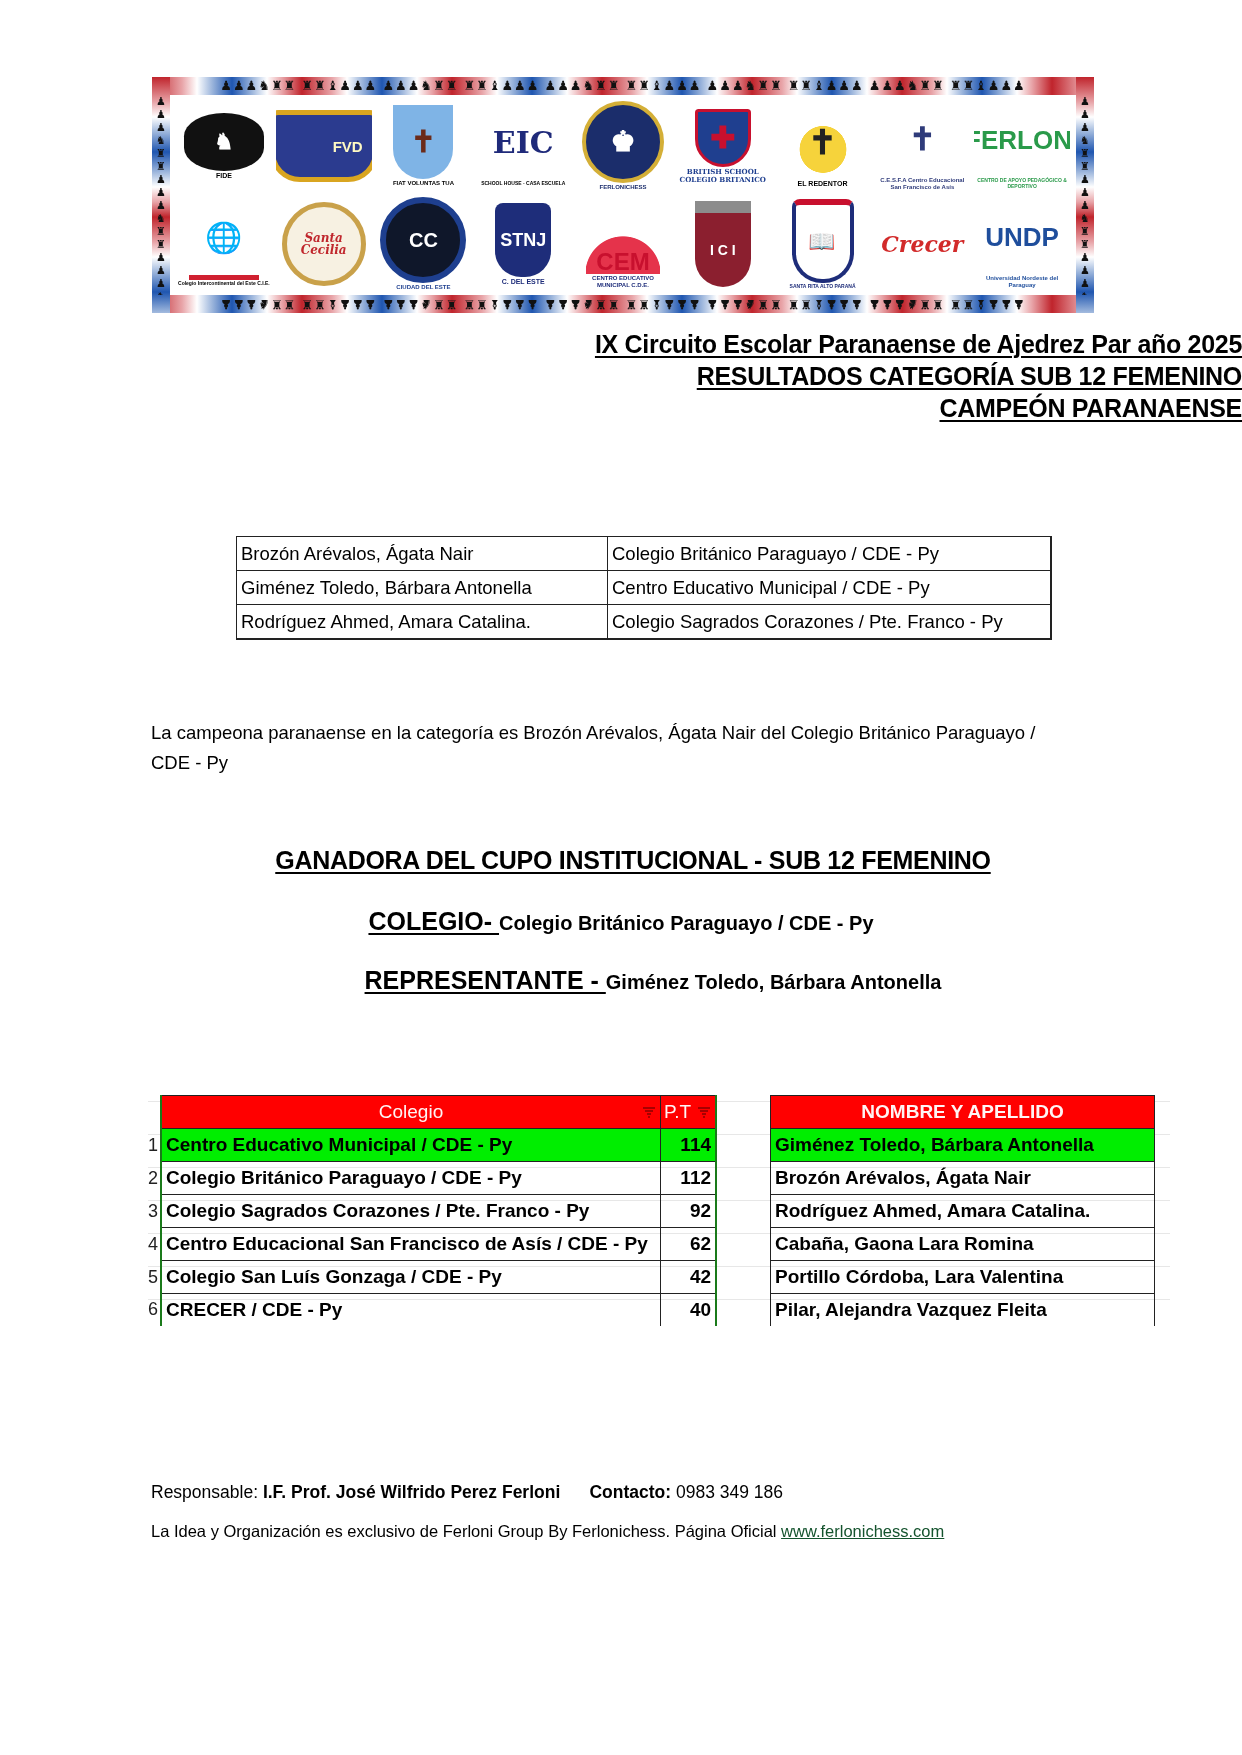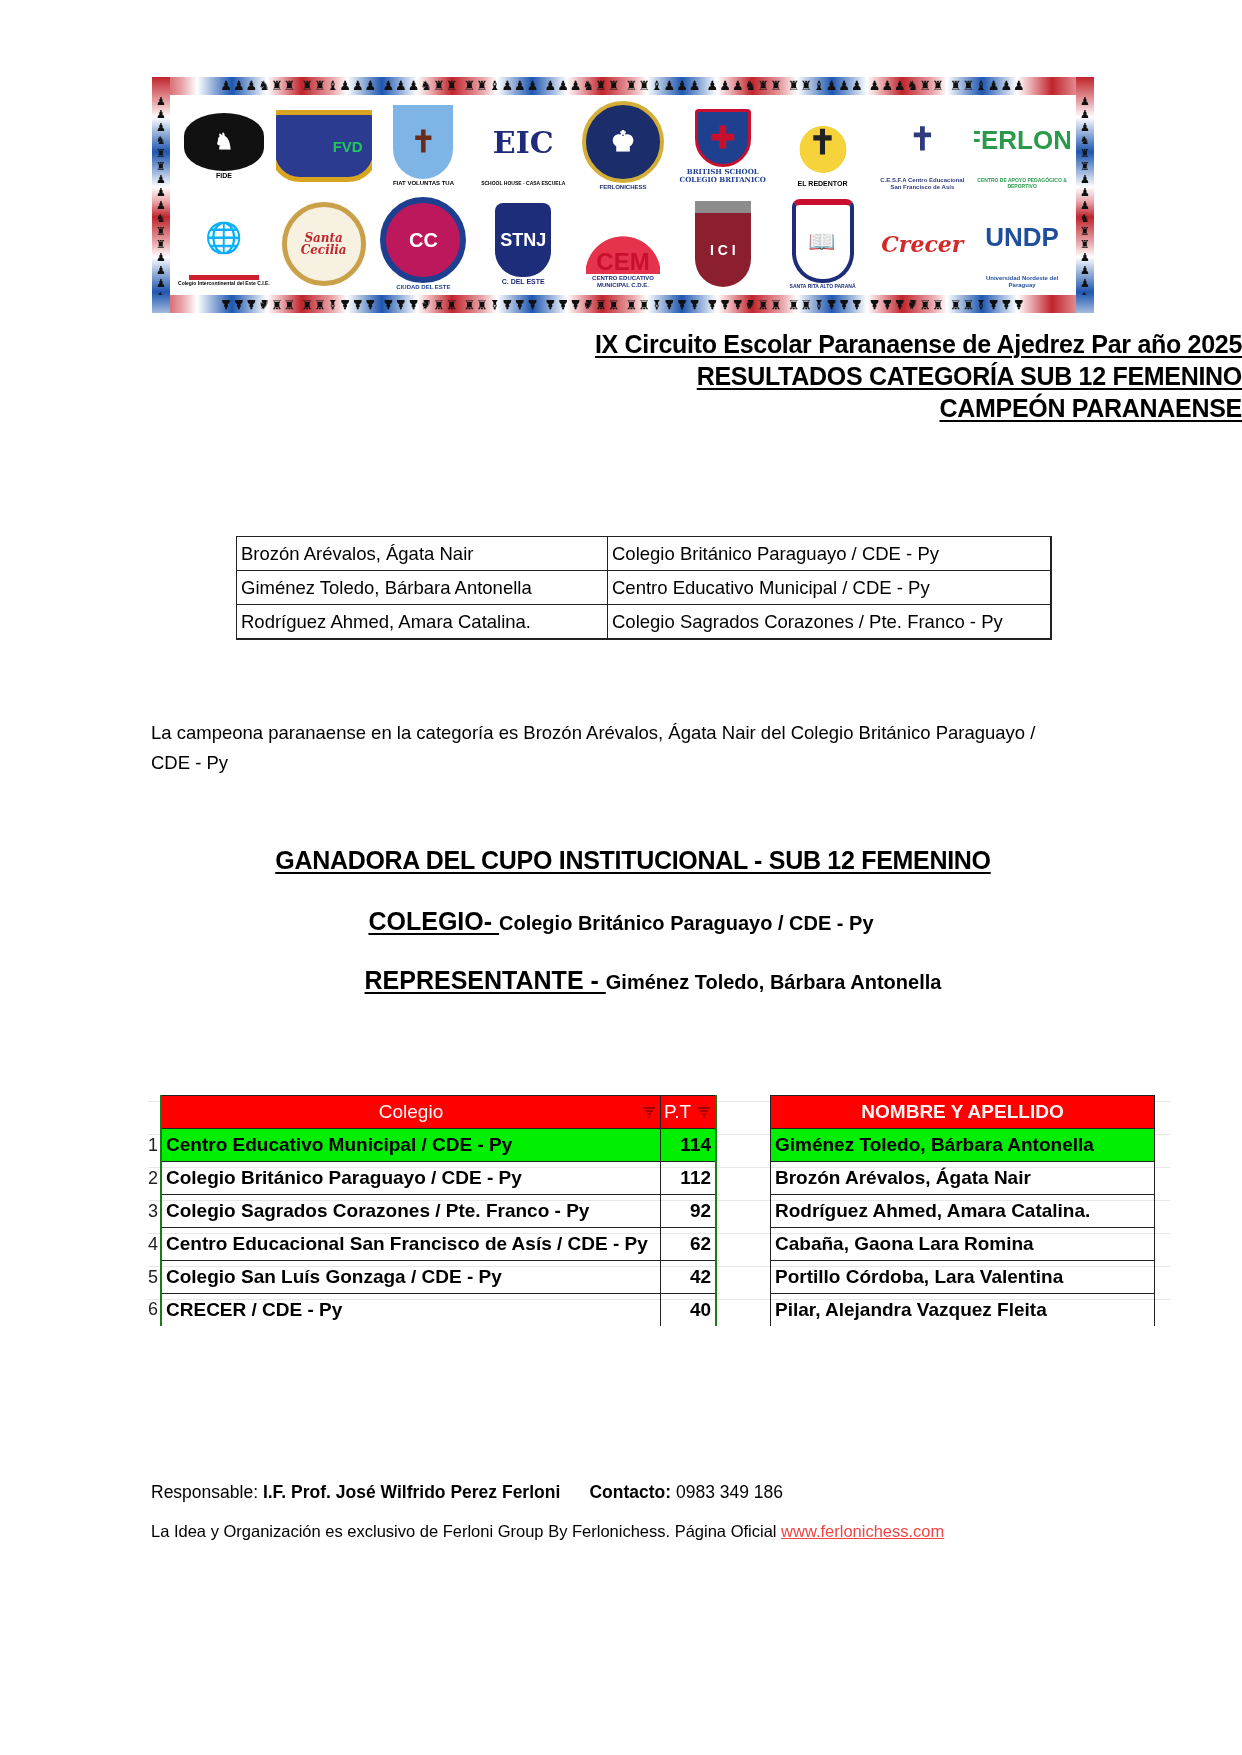--- a/index.html
+++ b/index.html
@@ -22,31 +22,31 @@
   .pieces-v { position: absolute; top: 18px; bottom: 18px; width: 18px; font-size: 11px; line-height: 13px; color: #111; overflow: hidden; text-align: center; font-family: "DejaVu Sans", sans-serif; word-break: break-all; }
   .pieces-v.left { left: 0; }
   .pieces-v.right { right: 0; }
 
   .logos { position: absolute; left: 24px; right: 24px; top: 22px; bottom: 22px; display: grid; grid-template-columns: repeat(9, 1fr); grid-template-rows: 1fr 1fr; column-gap: 4px; row-gap: 4px; }
   .logo { display: flex; flex-direction: column; align-items: center; justify-content: center; overflow: hidden; }
   .logo .mark { width: 74px; height: 74px; display: flex; align-items: center; justify-content: center; font-weight: bold; font-size: 15px; text-align: center; line-height: 1; }
   .logo .cap { font-size: 7px; text-align: center; line-height: 1.05; margin-top: 1px; font-weight: bold; }
   .m-circle { border-radius: 50%; }
   .m-fide { background: #111; color: #fff; border-radius: 50% / 40%; width: 80px !important; height: 58px !important; font-size: 22px !important; }
-  .m-fvd { background: #2b3b8f; color: #22c55e; border: 5px solid #d9a520; border-radius: 8px 8px 30px 30px; width: 50px !important; height: 62px !important; padding-left: 48px; }
+  .m-fvd { background: #2b3b8f; color: #fef9c3; border: 5px solid #d9a520; border-radius: 8px 8px 30px 30px; width: 50px !important; height: 62px !important; padding-left: 48px; }
   .m-jp { background: #7fb4e6; color: #6b2b1a; border-radius: 0 0 30px 30px; width: 60px !important; font-size: 30px !important; }
   .m-eic { color: #1f2a7a; font-size: 30px !important; font-family: "DejaVu Serif", serif; }
   .m-ferlo { background: #1b2d6b; color: #fff; border: 4px solid #d4af37; font-size: 28px !important; }
   .m-brit { background: #1f3f8f; color: #c8102e; border-radius: 4px 4px 30px 30px; width: 50px !important; height: 52px !important; font-size: 30px !important; border: 3px solid #c8102e; }
   .m-redentor { color: #222; font-size: 34px !important; background: radial-gradient(circle at 50% 60%, #f6d33b 0 40%, transparent 41%); }
   .m-cesfa { color: #2f3b7a; font-size: 32px !important; }
   .m-ferloni { color: #2a9a4a; font-size: 26px !important; }
   .m-cie { color: #1b2a8a; font-size: 30px !important; border-bottom: 5px solid #d02030; width: 70px !important; }
   .m-cecilia { background: #f7f1e2; color: #c0272d; border: 5px solid #c9a14a; font-family: "DejaVu Serif", serif; font-size: 12px !important; font-style: italic; }
-  .m-crecer-col { background: #be185d; color: #fff; border: 6px solid #1e3f8f; font-size: 20px !important; }
+  .m-crecer-col { background: #0f172a; color: #fff; border: 6px solid #1e3f8f; font-size: 20px !important; }
   .m-stnj { background: #1e2d7a; color: #fff; border-radius: 8px 8px 26px 26px; width: 56px !important; font-size: 18px !important; }
   .m-cem { color: #c8102e; font-size: 24px !important; background: radial-gradient(circle at 50% 100%, #e5334b 0 45%, transparent 46%); align-items: flex-end !important; }
   .m-ici { background: #8b1f2f; color: #fff; border-top: 12px solid #8c8c8c; border-radius: 0 0 30px 30px; width: 56px !important; font-size: 14px !important; }
   .m-santarita { background: #fff; color: #1e2d7a; border: 4px solid #1e2d7a; border-top: 6px solid #c8102e; border-radius: 8px 8px 30px 30px; width: 54px !important; font-size: 22px !important; }
   .m-crecer { color: #d22a2a; font-style: italic; font-size: 22px !important; font-family: "DejaVu Serif", serif; }
   .m-undp { color: #1f4e9c; font-size: 26px !important; }
 
   
   .titles { position: absolute; left: 0; width: 1242px; top: 328px; text-align: right; }
   .titles .t { font-family: "Liberation Sans", sans-serif; font-weight: bold; font-size: 25px; text-decoration: underline; text-decoration-thickness: 2px; text-underline-offset: 3px; line-height: 32px; margin: 0; letter-spacing: -0.3px; }
@@ -86,21 +86,21 @@
   .name-table td, .name-table th { height: 32px; padding: 0 4px; white-space: nowrap; border: 1.5px solid #222; width: 375px; margin-left: 12px; }
   .name-table th { background: #ff0000; color: #fff4f4; text-align: center; font-weight: bold; }
   .name-table tr.winner td { background: #00ee00; }
   .name-table tr:last-child td { border-bottom: none; }
   .rank-table tr:last-child td { border-bottom: none; }
 
   
   .footer1 { position: absolute; left: 151px; top: 1482px; font-size: 17.5px; white-space: pre; }
   .footer1 b { font-weight: bold; }
   .footer2 { position: absolute; left: 151px; top: 1522px; font-size: 16.5px; white-space: nowrap; }
-  .footer2 a { color: #ef4444; text-decoration: underline; }
+  .footer2 a { color: #14532d; text-decoration: underline; }
 </style>
 </head>
 <body>
 
 <div class="banner">
   <div class="banner-border">
     <div class="strip-h top"></div>
     <div class="strip-h bottom"></div>
     <div class="strip-v left"></div>
     <div class="strip-v right"></div>

